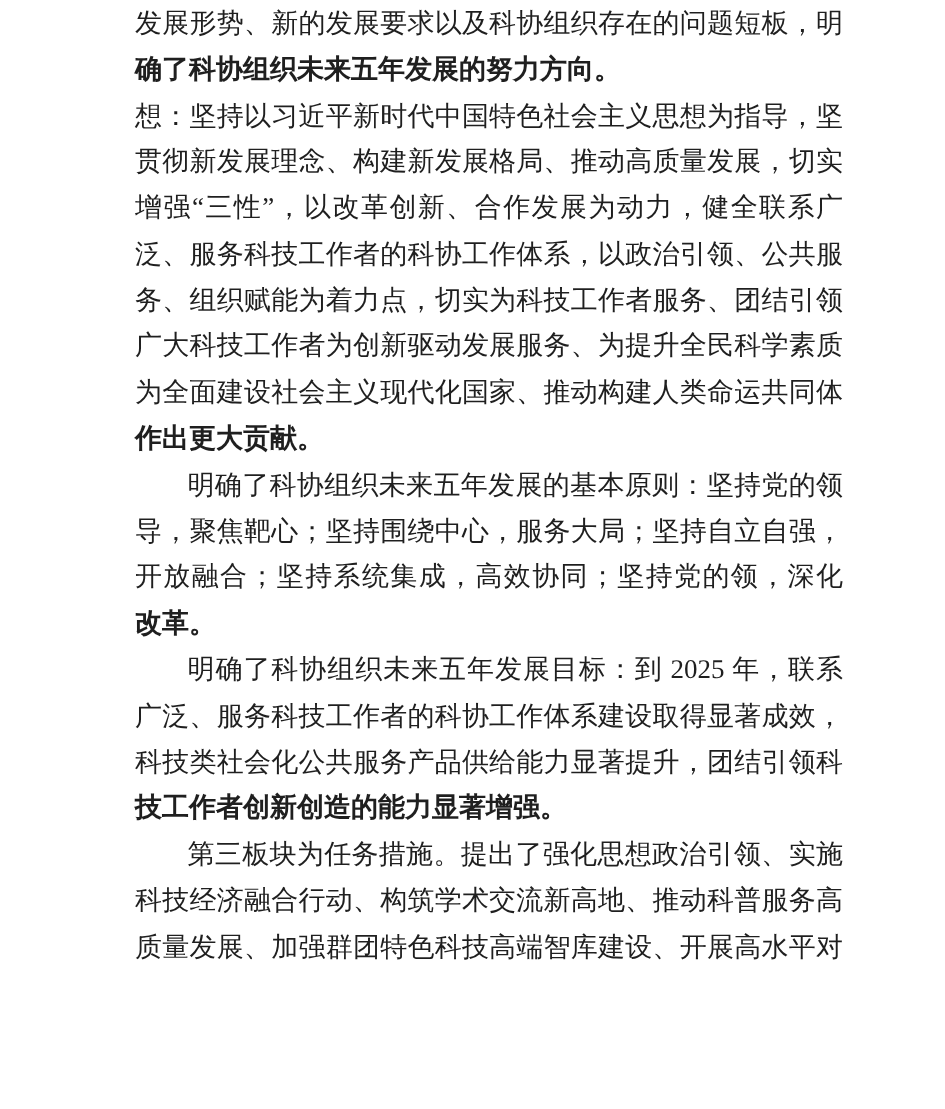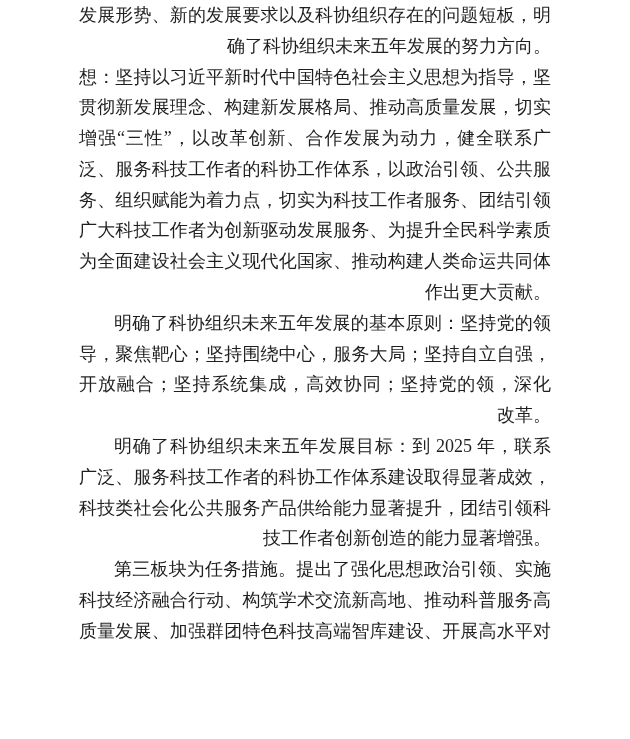--- a/index.html
+++ b/index.html
@@ -10,40 +10,41 @@
   .page {
     position: relative;
     width: 630px;
     height: 739px;
     background: #ffffff;
     overflow: hidden;
     font-family: "Liberation Serif", "DejaVu Serif", serif;
   }
   .text-column {
     position: absolute;
-    left: 79px;
+    left: 90px;
     top: 0px;
     width: 472px;
   }
   .line {
     height: 30.79px;
     line-height: 30.79px;
     font-size: 18px;
     color: #1f1f1f;
     white-space: nowrap;
     letter-spacing: 0px;
   }
   .line.fill {
     white-space: normal;
     text-align: justify;
     text-align-last: justify;
     text-justify: inter-character;
   }
   .line.end {
-    text-align: right;
+    text-align: left;
+    font-weight: bold;
   }
   .line.indent {
     text-indent: 35px;
   }
 </style>
 </head>
 <body>
 
 <div class="page" style="background: rgb(255, 255, 255); color: rgb(31, 31, 31);">
   <div class="text-column">

